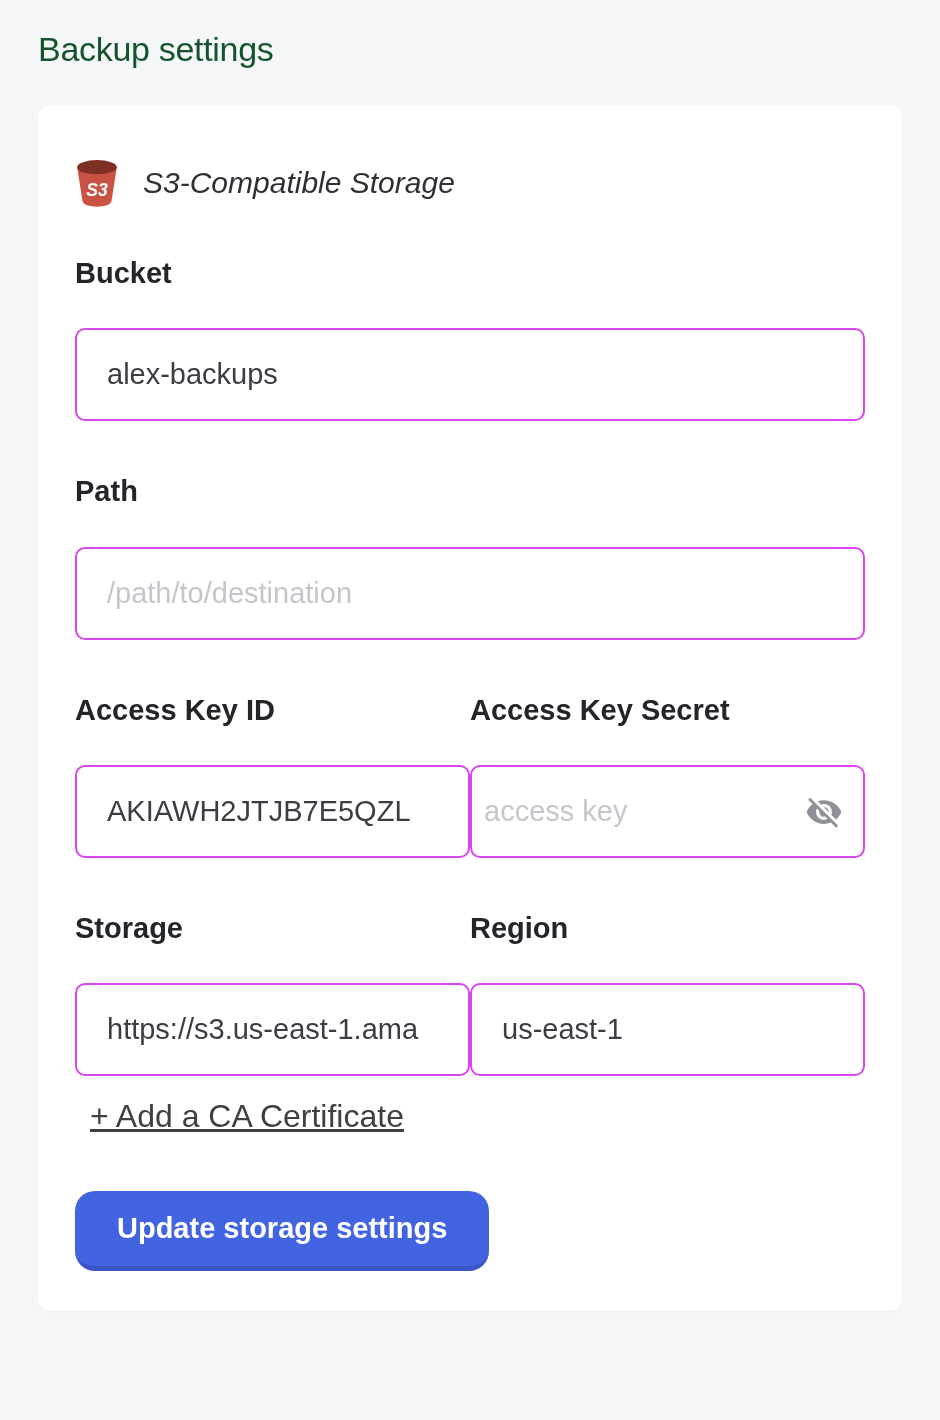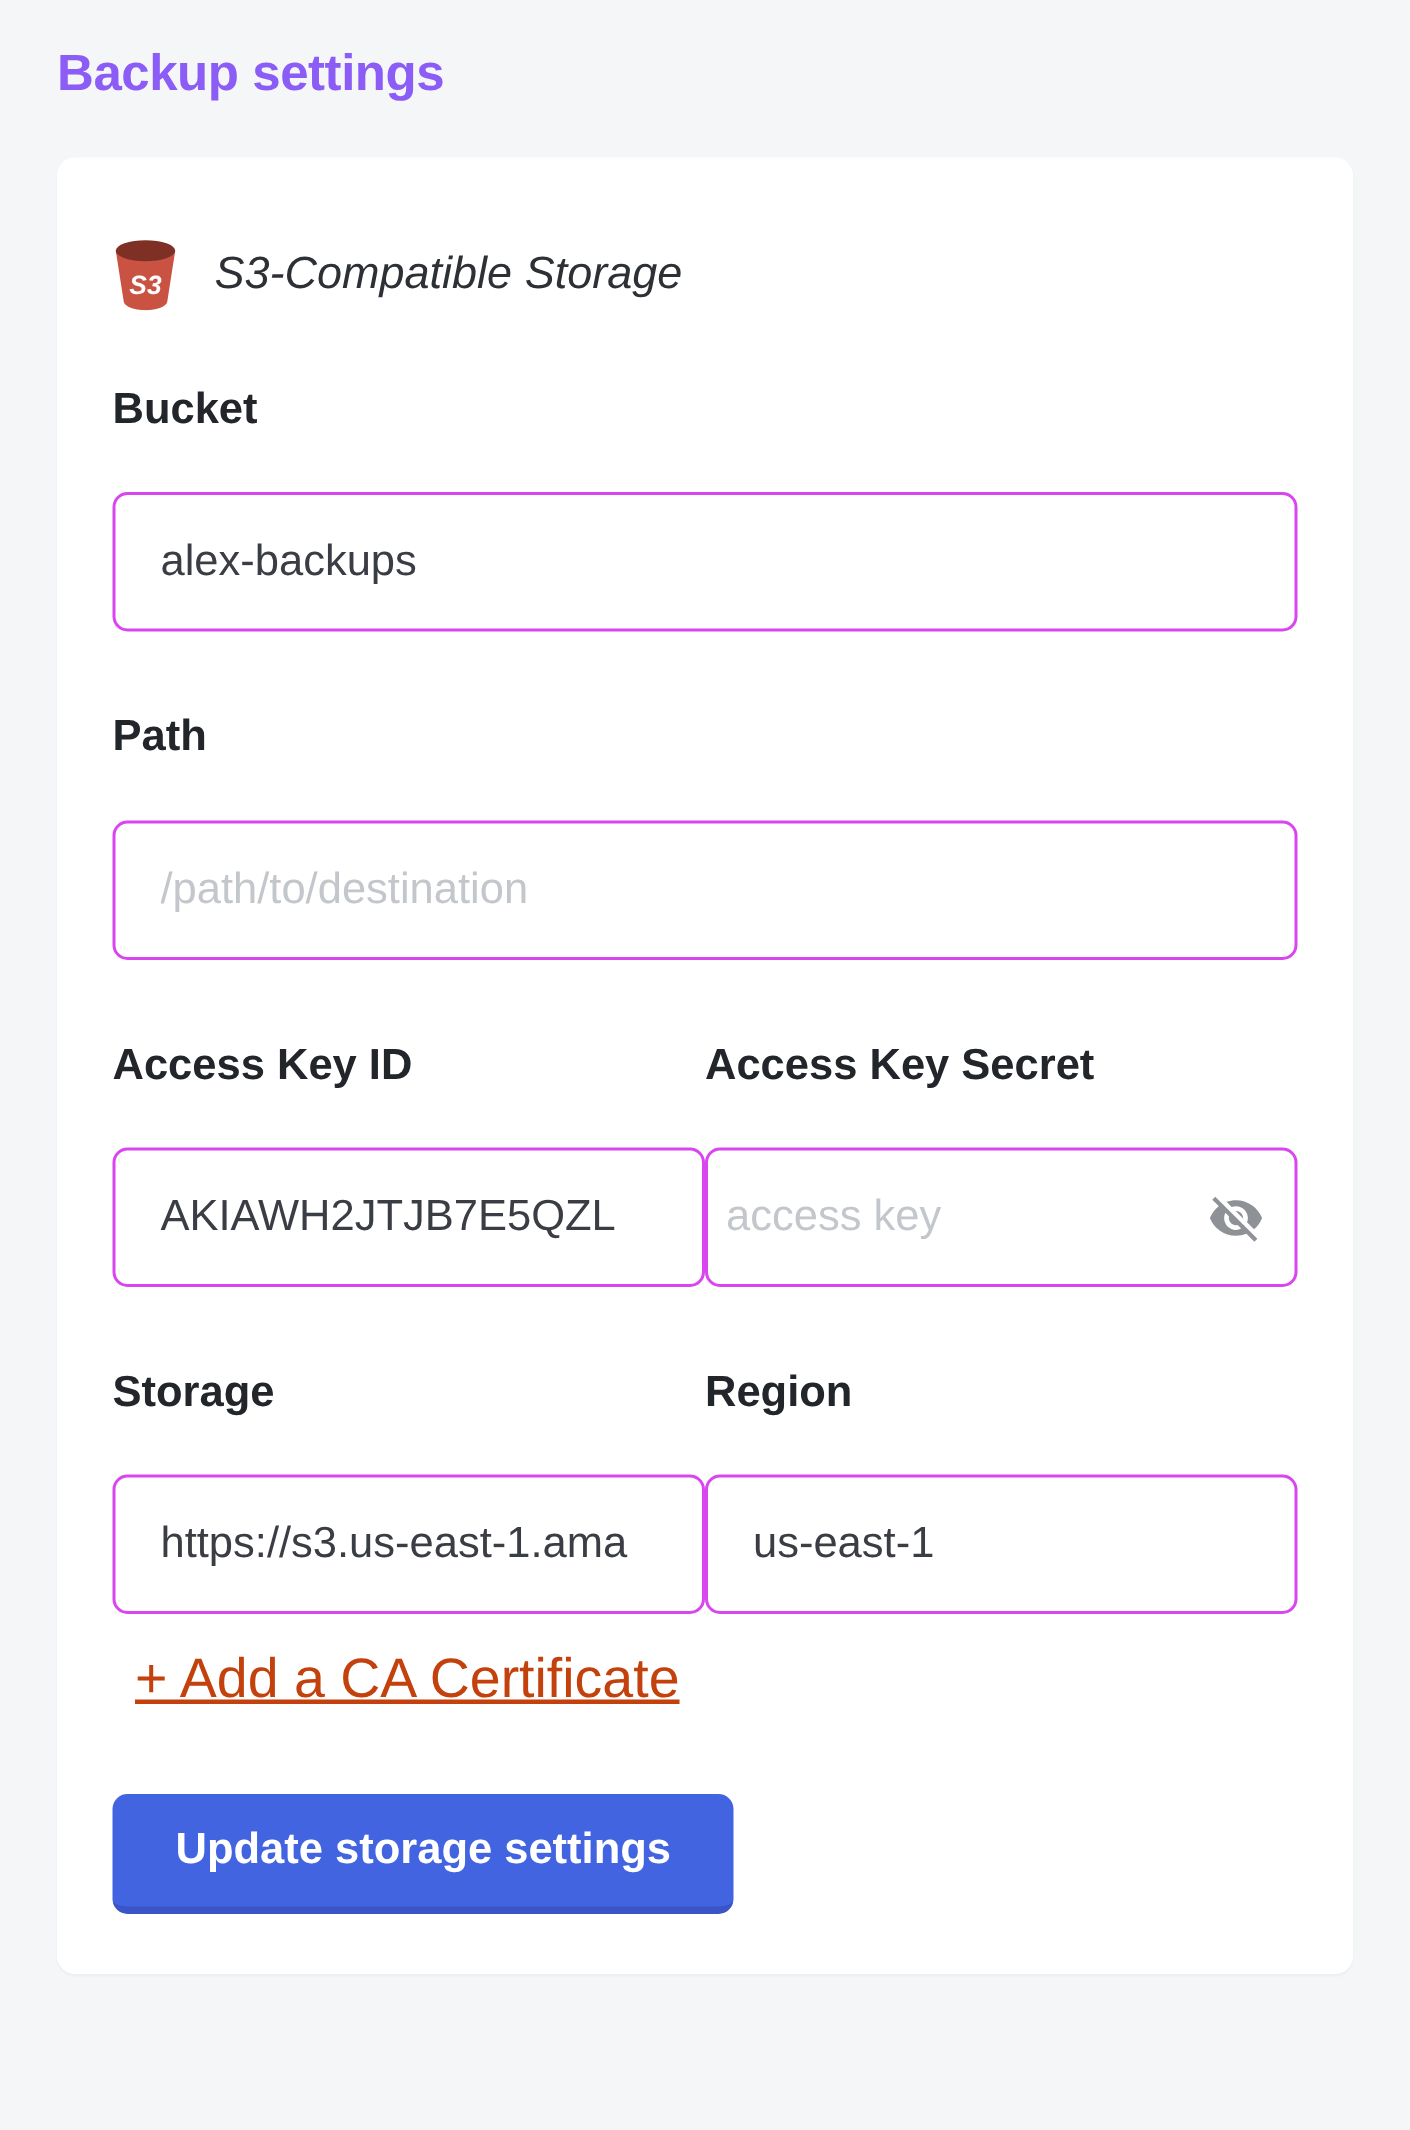--- a/index.html
+++ b/index.html
@@ -5,22 +5,22 @@
   * { box-sizing: border-box; }
   html, body { margin: 0; padding: 0; }
   body {
     width: 940px; height: 1420px;
     background: #f4f6f8;
     font-family: "Liberation Sans", "DejaVu Sans", sans-serif;
     color: #25282c;
   }
   .page { padding: 30px 38px 0; }
   .page-title {
-    font-size: 34px; font-weight: 700; line-height: 1.15;
-    margin: 0 0 36px; color: #8b5cf6; letter-spacing: -0.3px;
+    font-size: 34px; font-weight: 400; line-height: 1.15;
+    margin: 0 0 36px; color: #14532d; letter-spacing: -0.3px;
   }
   .card {
     background: #ffffff; border-radius: 12px;
     padding: 54px 37px 40px;
     box-shadow: 0 1px 2px rgba(20,30,40,0.04);
   }
   .field-label {
     display: block; font-size: 29px; font-weight: 700;
     line-height: 1.15; color: #222529; margin: 0 0 38px;
   }
@@ -46,30 +46,30 @@
   .input-wrap { position: relative; }
   .input-wrap .text-input { padding-right: 78px; padding-left: 12px; }
   .eye-btn {
     position: absolute; right: 20px; top: 50%;
     transform: translateY(-50%);
     background: none; border: none; padding: 2px; margin: 0;
     cursor: pointer; line-height: 0;
   }
   .ca-link {
     display: inline-block; margin-left: 15px;
-    font-size: 37px; color: #c2410c; text-decoration: underline;
+    font-size: 32px; color: #404040; text-decoration: underline;
     cursor: pointer;
   }
   .submit-btn {
     display: inline-block; margin-top: 56px;
     height: 80px; padding: 0 42px;
     background: #4364e1; color: #ffffff;
     font-size: 29px; font-weight: 700; font-family: inherit;
     border: none; border-bottom: 5px solid #3a55c6;
-    border-radius: 10px; cursor: pointer;
+    border-radius: 20px; cursor: pointer;
   }
 </style>
 </head>
 <body>
 
 <div class="page">
   <h1 class="page-title">Backup settings</h1>
 
   <div class="card">
 

